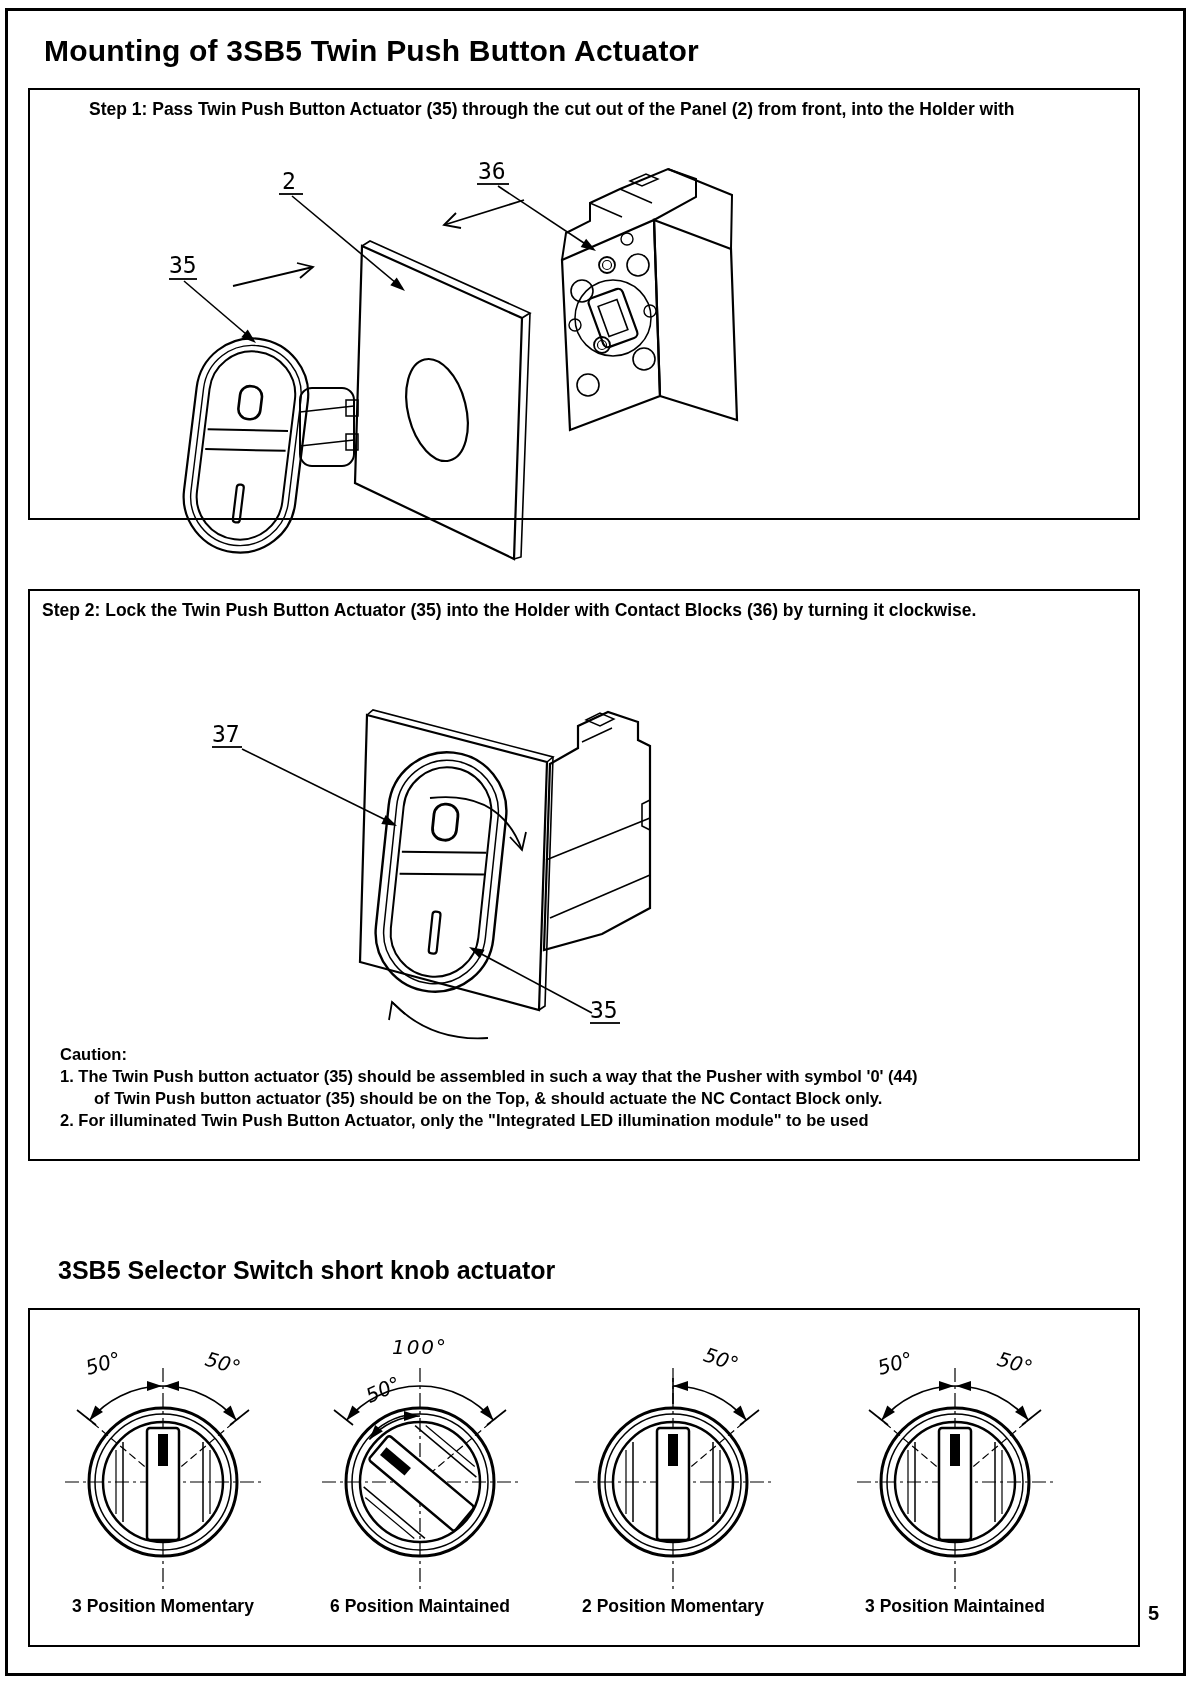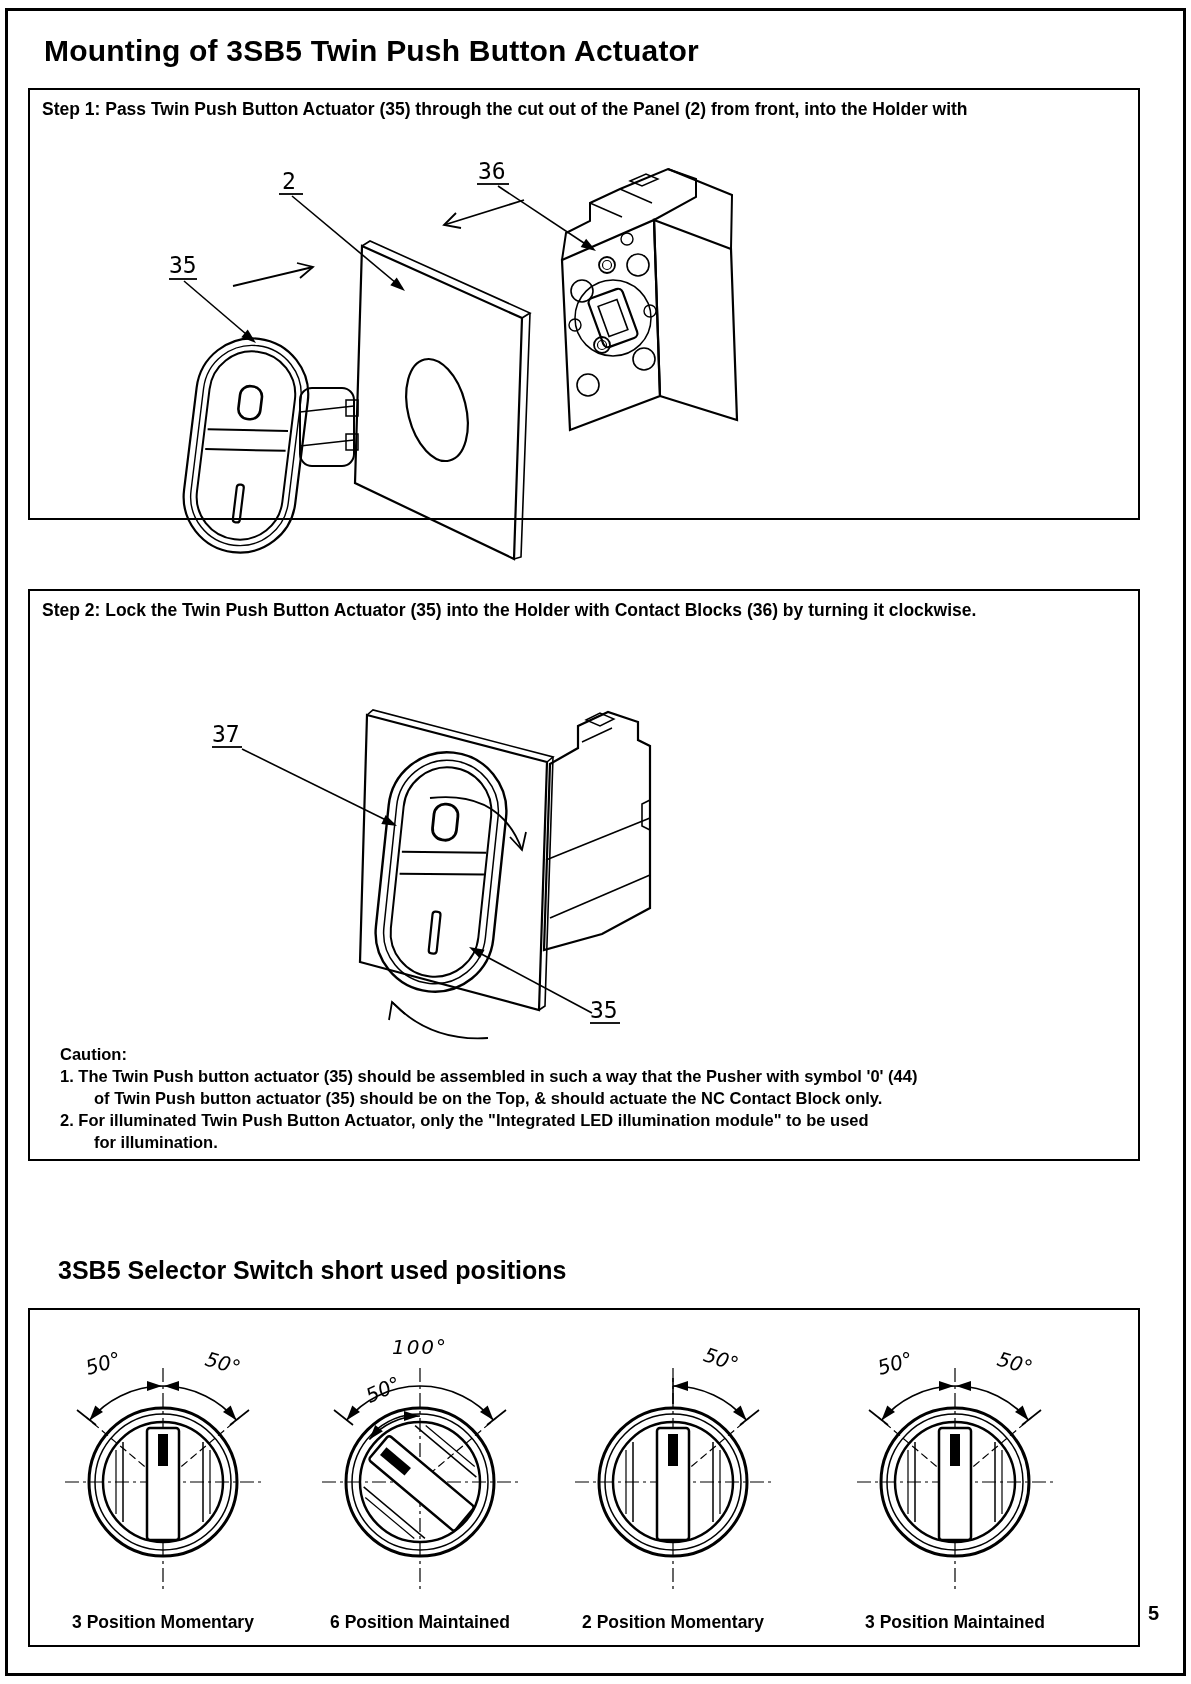--- a/index.html
+++ b/index.html
@@ -3,35 +3,35 @@
 <meta charset="utf-8">
 <style>
   html,body{margin:0;padding:0;}
   body{
     width:1191px;height:1684px;position:relative;background:#fff;color:#000;
     font-family:"Liberation Sans",sans-serif;overflow:hidden;
   }
   .page-border{position:absolute;left:5px;top:8px;right:5px;bottom:8px;border:3px solid #000;pointer-events:none;}
   .page-title{position:absolute;left:44px;top:34px;font-size:30px;font-weight:bold;letter-spacing:0.2px;}
   .box{position:absolute;border:2px solid #000;background:#fff;box-sizing:border-box;}
-  #box1{left:28px;top:88px;width:1112px;height:432px;}
+  #box1{left:28px;top:88px;width:1112px;height:432px;padding-left:47px;}
   #box2{left:28px;top:589px;width:1112px;height:572px;}
   #box3{left:28px;top:1308px;width:1112px;height:339px;}
   .step-heading{font-weight:bold;font-size:17.5px;line-height:1.35;padding:8px 8px 0 12px;}
   .step-indent{padding-left:100px;}
   .drawing{position:absolute;left:0;}
   svg{display:block;}
   svg *{vector-effect:none;}
   .ln{stroke:#000;fill:none;}
   .caution{position:absolute;left:30px;top:452px;font-weight:bold;font-size:16.5px;line-height:1.34;}
   .caution .ind{margin-left:34px;}
   .section-title{position:absolute;left:58px;top:1256px;font-size:25px;font-weight:bold;}
   .knob-col{position:absolute;top:14px;width:270px;text-align:center;}
   #kc1{left:-2px;} #kc2{left:255px;} #kc3{left:508px;} #kc4{left:790px;}
-  .knob-caption{font-size:17.5px;font-weight:bold;margin-top:20px;}
+  .knob-caption{font-size:17.5px;font-weight:bold;margin-top:4px;}
   .knob-col svg{margin:0 auto;}
   .page-number{position:absolute;left:1148px;top:1602px;font-size:20px;font-weight:bold;}
   .cadtext{font-family:"DejaVu Sans Mono",monospace;font-size:23px;fill:#000;}
   .angtext{font-family:"DejaVu Sans",sans-serif;font-style:italic;font-size:20px;fill:#000;}
 </style>
 </head>
 <body>
 
 <div class="page-border"></div>
 <div class="page-title">Mounting of 3SB5 Twin Push Button Actuator</div>
@@ -178,25 +178,24 @@
       <line class="ln" x1="560" y1="373" x2="590" y2="373" stroke-width="1.8"></line>
       <line class="ln" x1="562" y1="363" x2="442" y2="299" stroke-width="1.6"></line>
       <use href="#arw" transform="translate(439,297) rotate(208)"></use>
     </g>
   </svg>
   <div class="caution">
     <div>Caution:</div>
     <div>1. The Twin Push button actuator (35) should be assembled in such a way that  the Pusher  with symbol '0' (44)</div>
     <div class="ind">of Twin Push button actuator (35) should be on the Top,  &amp; should actuate the NC Contact Block only.</div>
     <div>2. For illuminated Twin Push Button Actuator, only the "Integrated LED  illumination module" to be used</div>
-    <div class="ind">for illumination.</div>
   </div>
 </div>
 
-<div class="section-title">3SB5 Selector Switch short used positions</div>
+<div class="section-title">3SB5 Selector Switch short knob actuator</div>
 
 <div class="box" id="box3">
 
   <svg width="0" height="0" style="position:absolute">
     <defs>
       <g id="kRings">
         <circle class="ln" cx="132" cy="158" r="74" stroke-width="3"></circle>
         <circle class="ln" cx="132" cy="158" r="68" stroke-width="1.5"></circle>
         <circle class="ln" cx="132" cy="158" r="60" stroke-width="2.5"></circle>
       </g>

